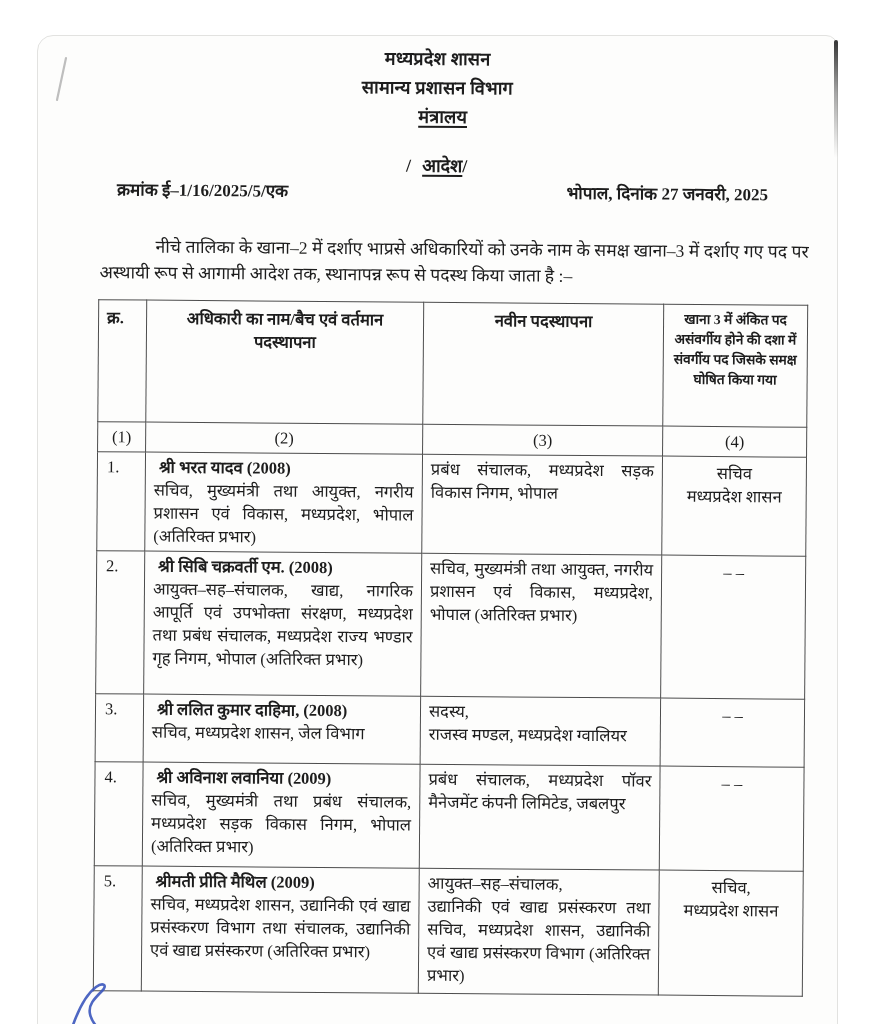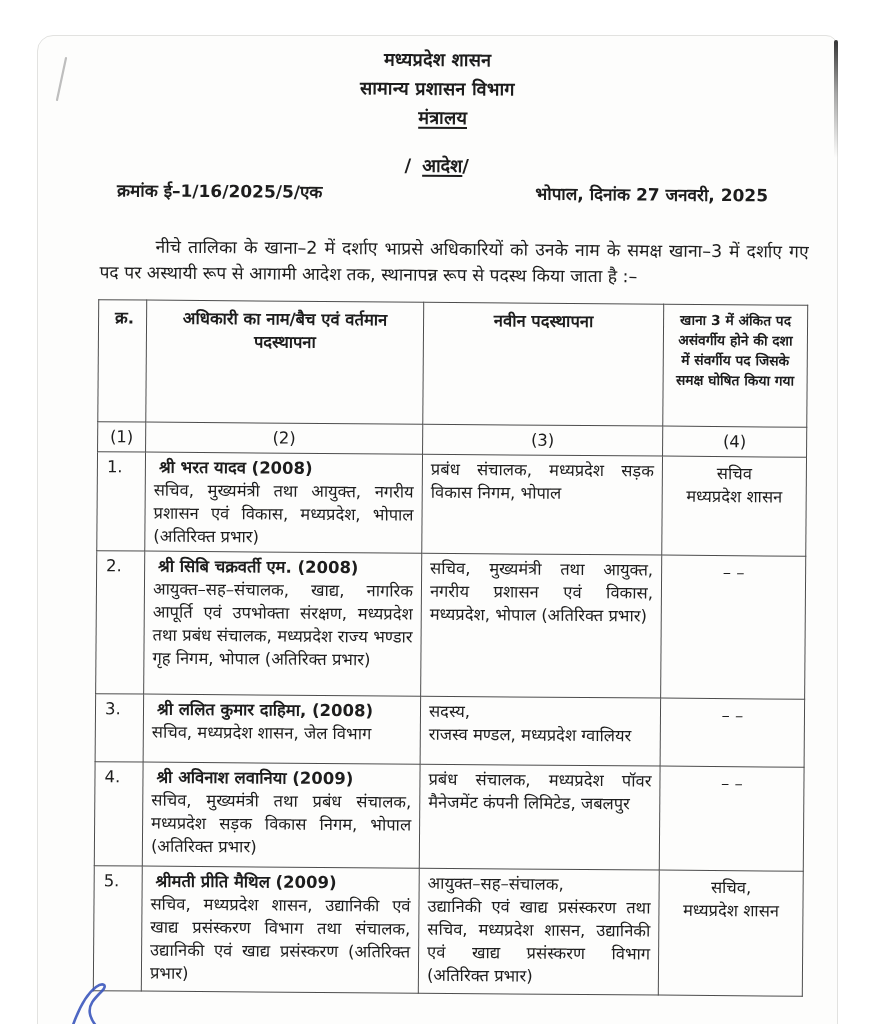--- a/index.html
+++ b/index.html
@@ -5,20 +5,21 @@
   html, body {
     margin: 0; padding: 0;
     background: #ffffff;
     font-family: "DejaVu Sans", "Liberation Sans", sans-serif;
   }
   .canvas {
     position: relative;
     width: 872px; height: 1024px;
     background: #ffffff;
     overflow: hidden;
+    font-family: Liberation Serif, serif;
   }
   .sheet {
     position: absolute;
     left: 37px; top: 35px;
     width: 799px; height: 1010px;
     background: #fdfdfc;
     border: 1px solid #e2e2e0;
     border-radius: 16px 12px 0 0;
   }
   .edge-shadow {
@@ -67,21 +68,21 @@
     line-height: 23px;
   }
   .order-table td, .order-table th {
     border: 1.4px solid #4d4d4d;
     vertical-align: top;
     padding: 3px 8px;
     font-weight: 400;
     overflow: hidden;
   }
   .order-table th { font-weight: 700; text-align: center; padding-top: 6px; }
-  th.h-serial { text-align: left; padding-left: 16px; }
+  th.h-serial { text-align: left; padding-left: 8px; }
   th.h-equiv  { font-size: 13.8px; line-height: 20px; font-weight: 700; padding-top: 5px; }
   tr.head-row  { height: 122px; }
   tr.num-row   { height: 30px; }
   tr.num-row td { text-align: center; padding: 2px 4px; vertical-align: middle; }
   tr.row-1 { height: 95px; }
   tr.row-2 { height: 143px; }
   tr.row-3 { height: 68px; }
   tr.row-4 { height: 104px; }
   tr.row-5 { height: 125px; }
   td.c-serial { padding-left: 9px; }

